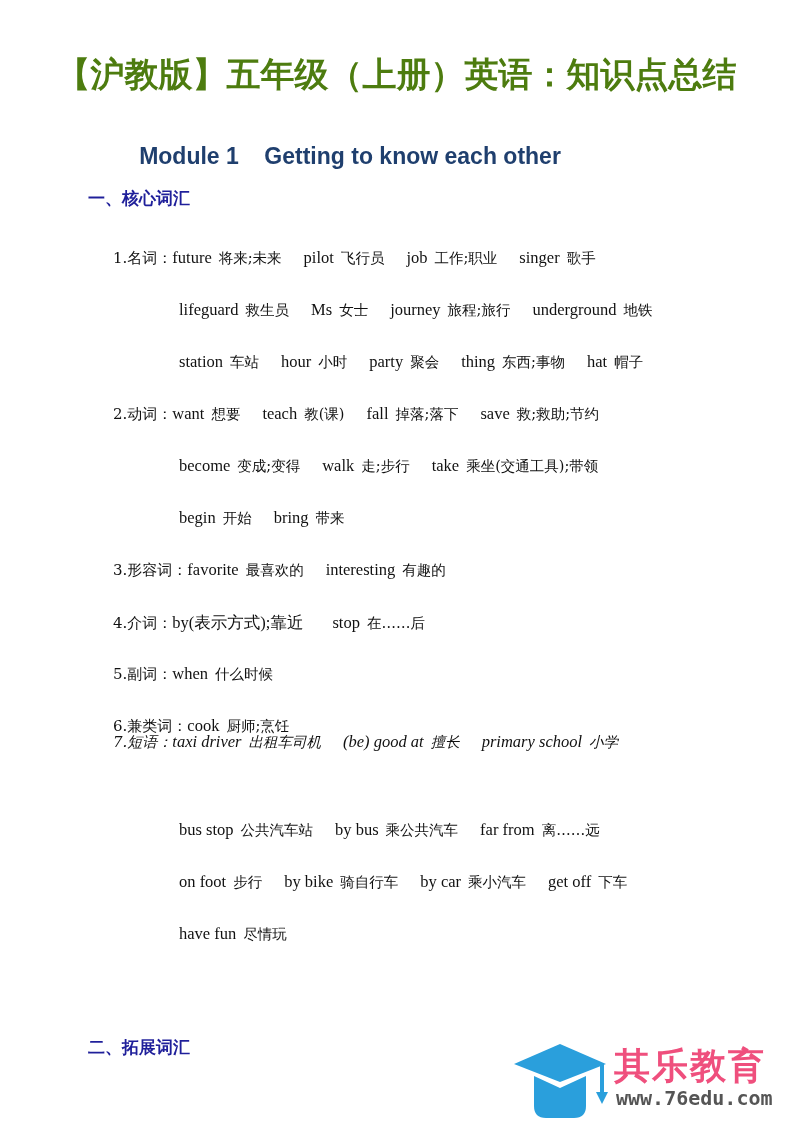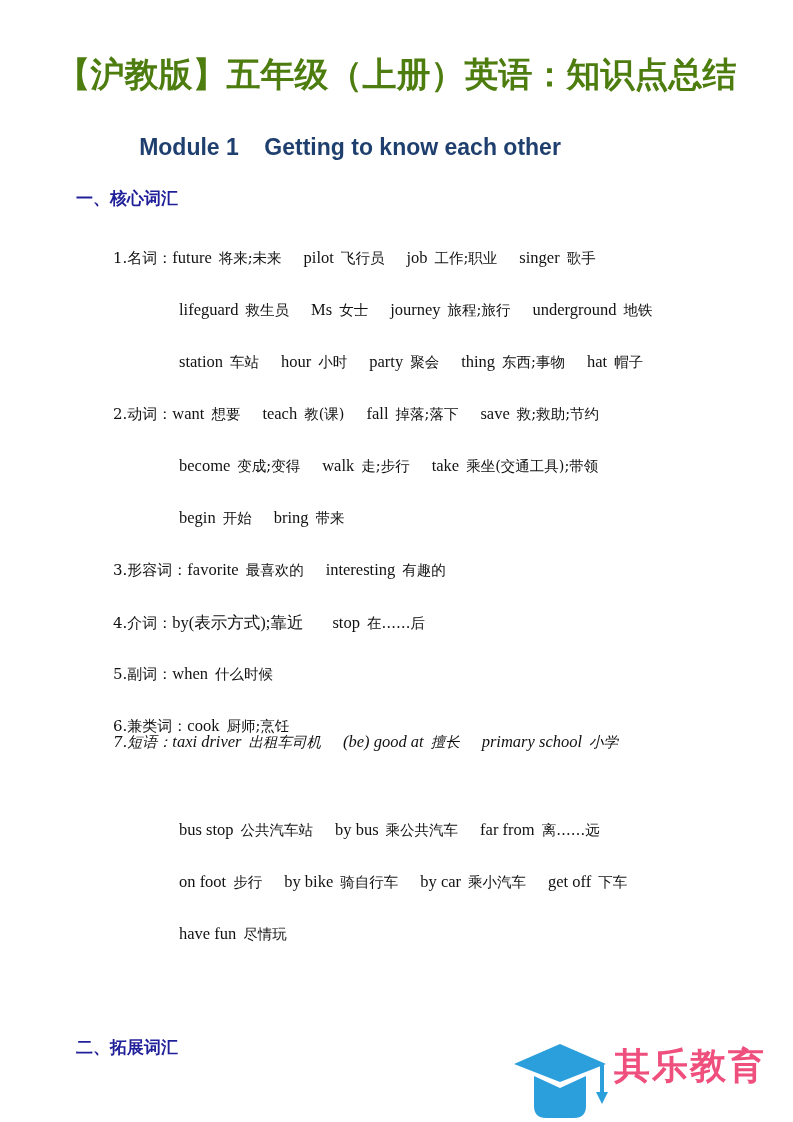--- a/index.html
+++ b/index.html
@@ -1,24 +1,24 @@
 <!DOCTYPE html>
 <html><head>
 <meta charset="utf-8">
 <style>
   html, body { margin: 0; padding: 0; background: #ffffff; }
   body { width: 793px; height: 1122px; position: relative; overflow: hidden;
          font-family: "Liberation Serif", "DejaVu Serif", serif; color: #111; }
   .title { position: absolute; top: 52px; left: 0; width: 793px; text-align: center;
            font-family: "DejaVu Sans", sans-serif; font-weight: bold; font-size: 34px;
            color: #4d7c0f; letter-spacing: 0px; white-space: nowrap; }
-  .subtitle { position: absolute; top: 134px; left: 0; width: 700px; text-align: center;
+  .subtitle { position: absolute; top: 143px; left: 0; width: 700px; text-align: center;
            font-family: "Liberation Sans", sans-serif; font-weight: bold; font-size: 23px;
            color: #1f3f6e; white-space: pre; }
-  .section { position: absolute; left: 76px; font-family: "DejaVu Sans", sans-serif;
+  .section { position: absolute; left: 88px; font-family: "DejaVu Sans", sans-serif;
              font-size: 17px; font-weight: bold; color: #1f1f9a; }
   .row { position: absolute; font-size: 16.5px; white-space: pre; color: #111; }
   .lbl { font-family: "DejaVu Serif", serif; font-size: 15px; }
   .entry { margin-right: 22px; }
   .en { font-family: "Liberation Serif", serif; }
   .zh { font-family: "DejaVu Serif", serif; font-size: 14.5px; margin-left: 7px; }
   .logo { position: absolute; left: 512px; top: 1040px; width: 275px; height: 80px; }
   .logo-text { position: absolute; left: 102px; top: 2px; font-family: "DejaVu Sans", sans-serif;
                font-weight: bold; font-size: 36px; color: #ef4f7d; letter-spacing: 2px; white-space: nowrap; }
   .logo-url { position: absolute; left: 104px; top: 46px; font-family: "DejaVu Sans Mono", monospace;
@@ -53,13 +53,14 @@
 <div class="section" style="top:1036px">二、拓展词汇</div>
 
 <div class="logo">
   <svg class="cap" width="100" height="78" viewBox="0 0 100 78">
     <polygon points="2,22 48,2 94,22 48,40" fill="#2a9fdc"></polygon>
     <path d="M22,34 L22,64 Q22,76 34,76 L62,76 Q74,76 74,64 L74,34 L48,46 Z" fill="#2a9fdc"></path>
     <rect x="88" y="22" width="4" height="28" fill="#2a9fdc"></rect>
     <polygon points="84,50 96,50 90,62" fill="#2a9fdc"></polygon>
   </svg>
   <div class="logo-text">其乐教育</div>
+  <div class="logo-url">www.76edu.com</div>
 </div>
 
 </body></html>

